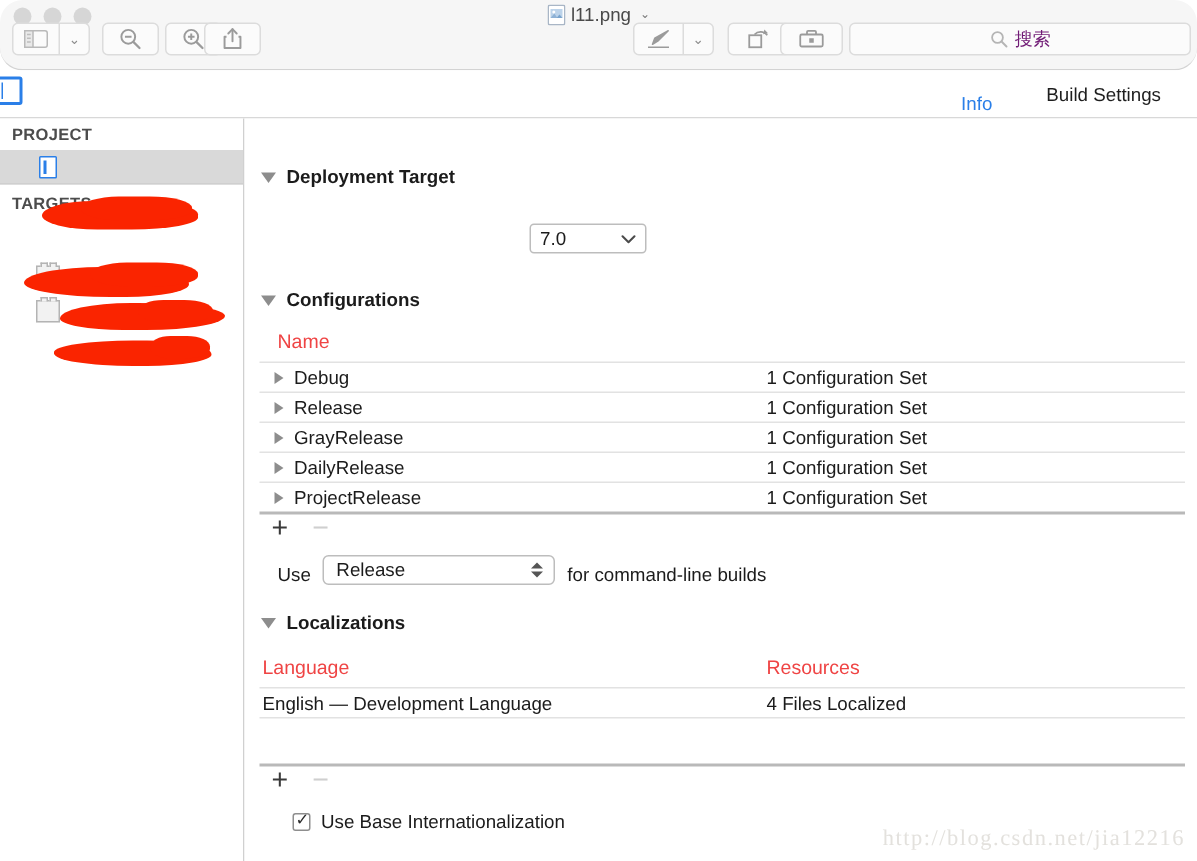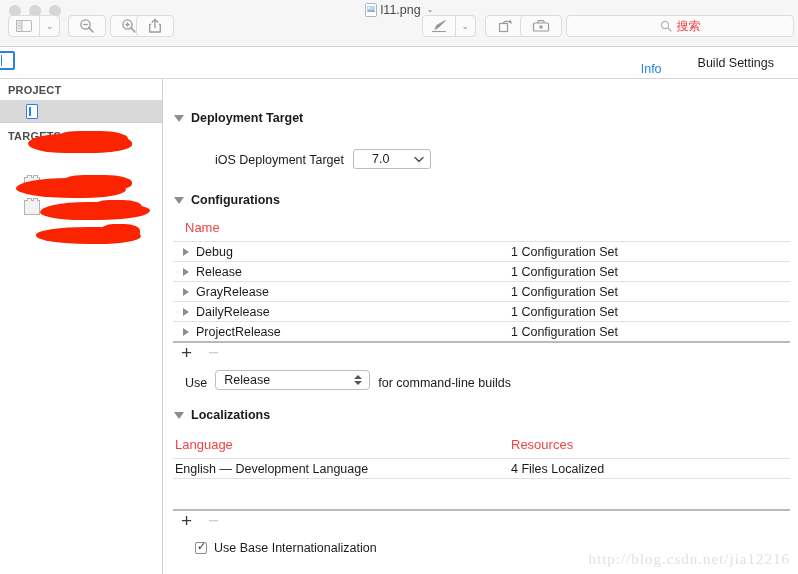--- a/index.html
+++ b/index.html
@@ -24,20 +24,21 @@
     background: #ffffff;
     display: flex;
     flex-direction: column;
   }
   .titlebar {
     height: 46px;
     background: #f6f6f6;
     border-bottom: 1px solid #d3d3d3;
     position: relative;
     flex: 0 0 auto;
+    border-radius: 15px;
   }
   .traffic {
     position: absolute;
     left: 9px;
     top: 5px;
     display: flex;
     gap: 8px;
   }
   .traffic span {
     width: 12px;
@@ -117,21 +118,21 @@
     border-radius: 4px;
     background: #fbfbfb;
     box-sizing: border-box;
     display: flex;
     align-items: center;
     justify-content: center;
     gap: 5px;
     color: #b5b5b5;
     font-size: 12px;
   }
-  .searchfield .ph { color: #ef4444; font-size: 12px; }
+  .searchfield .ph { color: #701a75; font-size: 12px; }
 
   
   .content {
     flex: 1 1 auto;
     position: relative;
     background: #ffffff;
     overflow: hidden;
   }
 
   
@@ -313,21 +314,21 @@
   .combo {
     border: 1px solid #bdbdbd;
     border-radius: 3px;
     background: #ffffff;
     height: 20px;
     box-sizing: border-box;
     display: flex;
     align-items: center;
     font-size: 12.5px;
     color: #1b1b1b;
-    padding-left: 18px;
+    padding-left: 6px;
     position: relative;
   }
   .combo .carets {
     position: absolute;
     right: 6px;
     top: 0; bottom: 0;
     display: flex;
     align-items: center;
     color: #4c4c4c;
   }
@@ -572,21 +573,20 @@
           <div class="redact" style="left:100px;top:145px; width:40px;  height:15px;"></div>
         </div>
 
         <div class="xc-detail">
 
           <div class="row-abs sec-title" style="left:11px; top:32px;">
             <span class="tri"></span>
             <span>Deployment Target</span>
           </div>
 
-          <div class="row-abs lbl-right" style="left:0; top:74px; width:181px;">iOS Deployment Target</div>
           <div class="row-abs combo" style="left:190px; top:70px; width:78px;">
             <span>7.0</span>
             <span class="carets">
               <svg width="10" height="7" viewBox="0 0 10 7">
                   <path d="M1 1.5 L5 5.5 L9 1.5" fill="none" stroke="#4c4c4c" stroke-width="1.4" stroke-linecap="round" stroke-linejoin="round"></path>
                 </svg>
             </span>
           </div>
 
           <div class="row-abs sec-title" style="left:11px; top:114px;">

